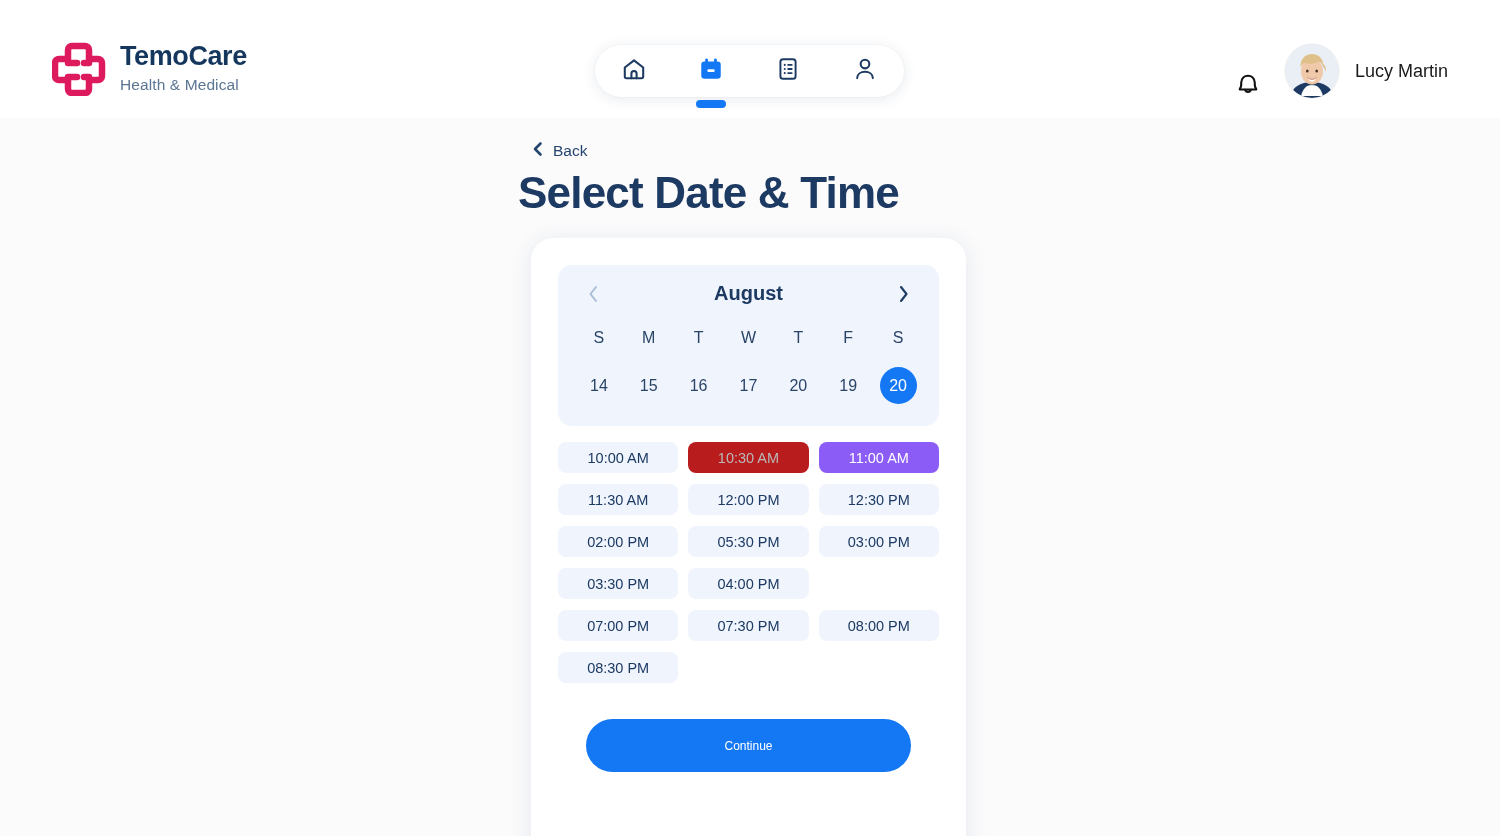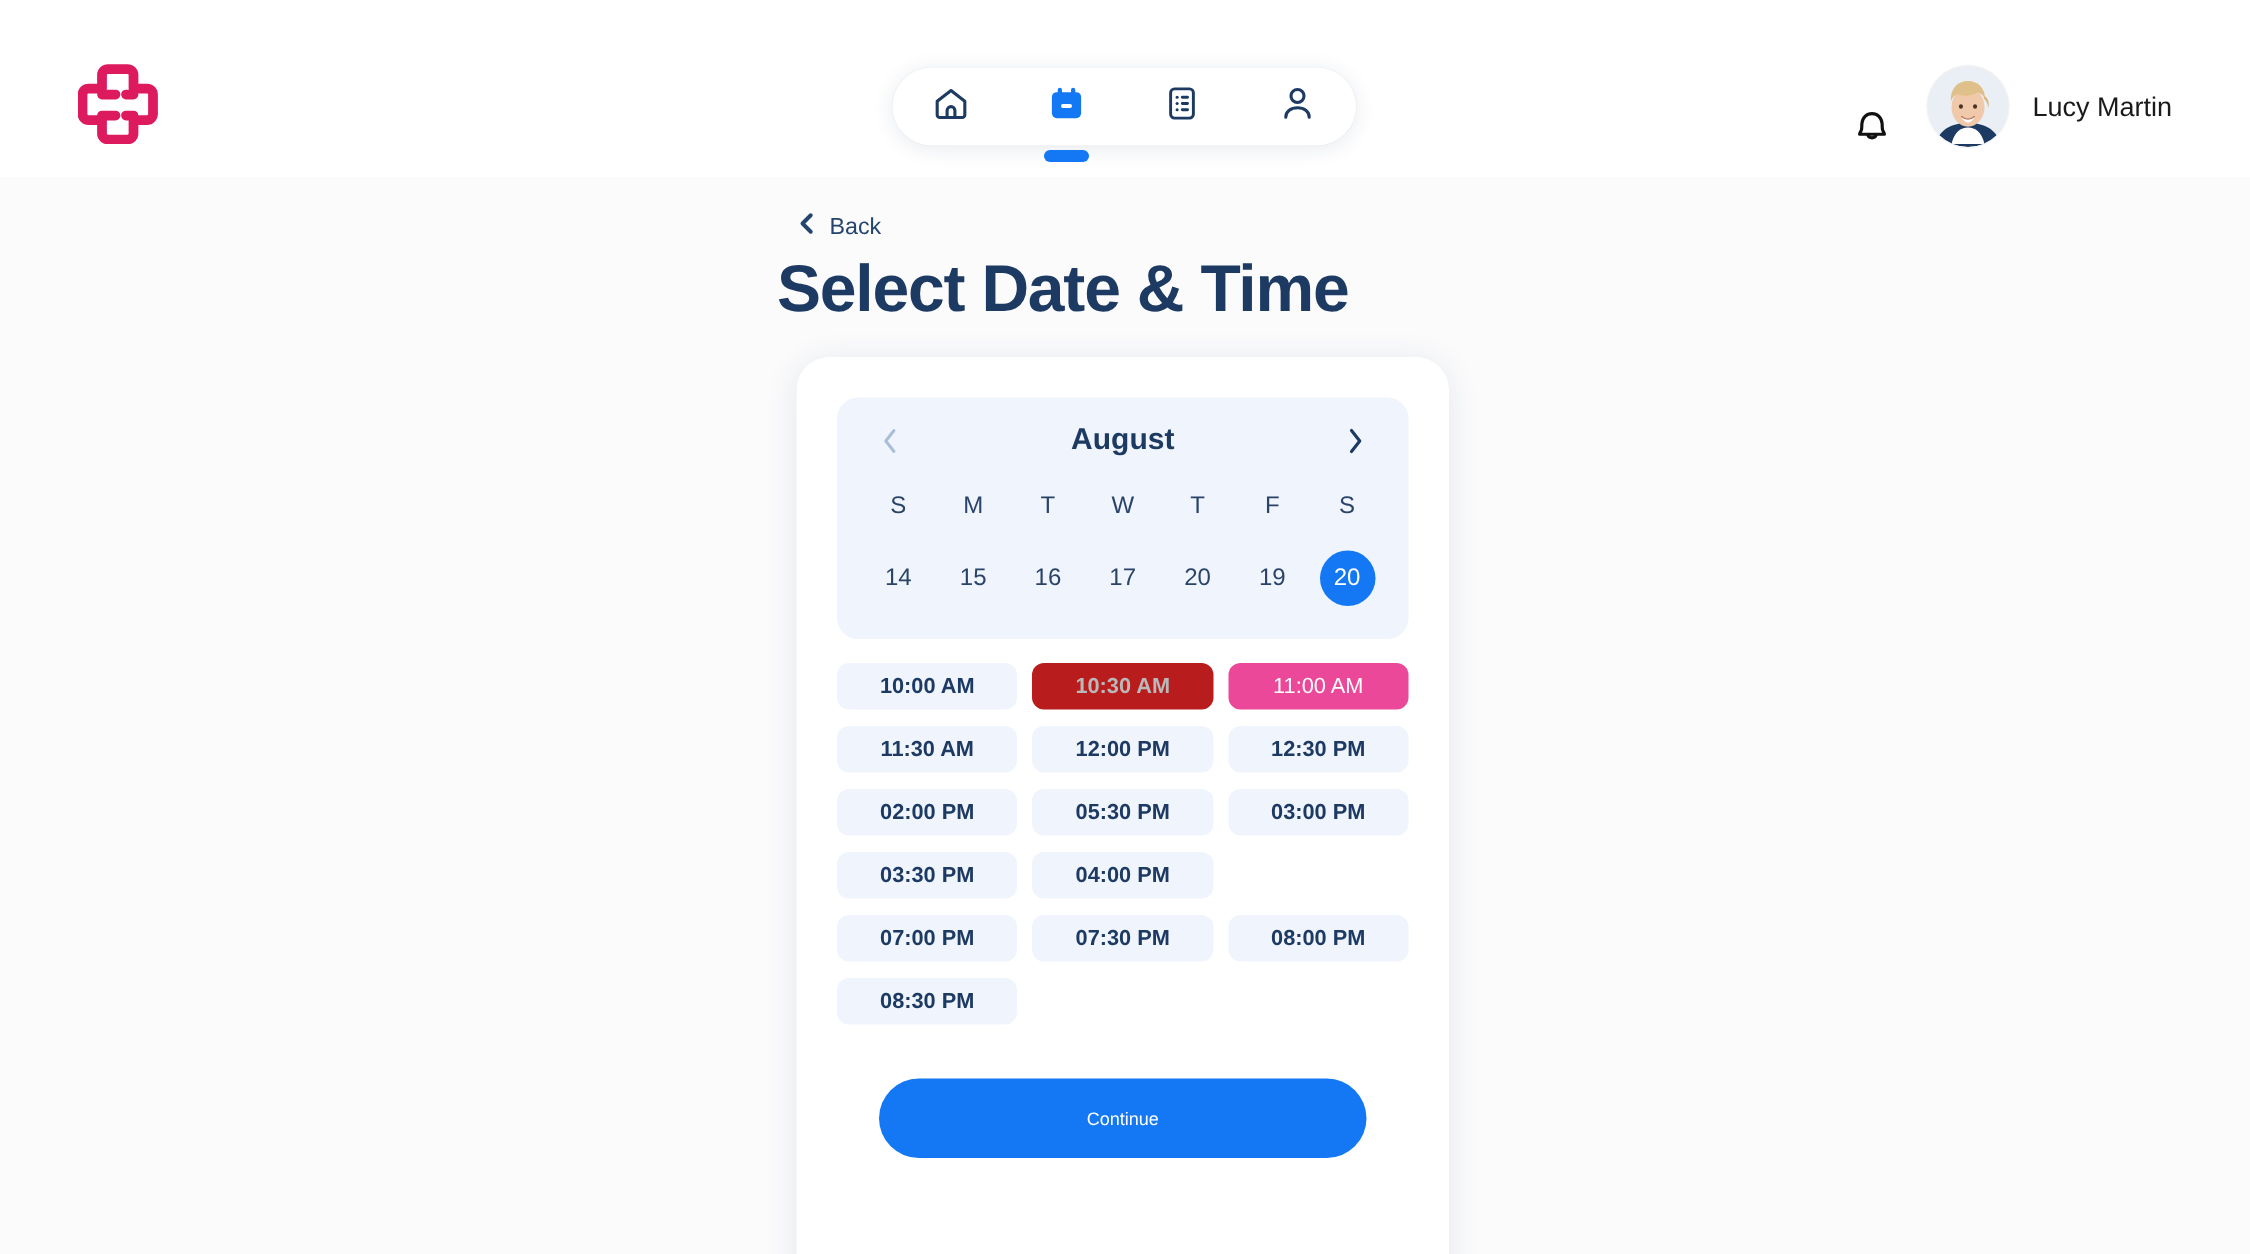--- a/index.html
+++ b/index.html
@@ -121,23 +121,23 @@
     margin: 24px 0 0 1px;
   }
   .slots-grid {
     display: grid; grid-template-columns: repeat(3, 1fr);
     gap: 11px 10px; margin-top: 16px;
   }
   .slot {
     height: 31px; border-radius: 8px;
     display: flex; align-items: center; justify-content: center;
     font-size: 14.5px; color: #1d3a63; background: #eff4fd;
-    cursor: pointer; user-select: none; font-weight: bold;
-  }
-  .slot.selected { background: #ec4899; color: #ffffff; font-weight: normal; }
+    cursor: pointer; user-select: none;
+  }
+  .slot.selected { background: #8b5cf6; color: #ffffff; font-weight: normal; }
   .slot.disabled { background: #b91c1c; color: #b9b9b9; cursor: default; }
   .slot.empty { background: transparent; cursor: default; }
 
   .continue-btn {
     display: block; width: 325px; height: 53px; margin: 36px auto 0 auto;
     background: #1478f5; color: #ffffff; border: none; border-radius: 27px;
     font-size: 12px; font-family: Liberation Sans, sans-serif; cursor: pointer;
   }
 </style>
 </head>
@@ -148,20 +148,24 @@
   <div class="logo-wrap">
     <span class="logo-mark">
       <svg width="54" height="56" viewBox="0 0 54 56">
         <g fill="none" stroke="#dd1a5e" stroke-width="6.5" stroke-linejoin="round" stroke-linecap="round">
           <path d="M20 6 h13 a4 4 0 0 1 4 4 v9 h9 a4 4 0 0 1 4 4 v13 a4 4 0 0 1 -4 4 h-9 v9 a4 4 0 0 1 -4 4 h-13 a4 4 0 0 1 -4 -4 v-9 h-9 a4 4 0 0 1 -4 -4 v-13 a4 4 0 0 1 4 -4 h9 v-9 a4 4 0 0 1 4 -4 z"></path>
         </g>
         <g fill="none" stroke="#dd1a5e" stroke-width="6.5" stroke-linejoin="round" stroke-linecap="round">
           <path d="M16 23 h9 M16 37 h9 M37 23 h-5 M37 37 h-5"></path>
         </g>
       </svg>
+    </span>
+    <span class="logo-text">
+      <span class="logo-title">TemoCare</span>
+      <span class="logo-sub">Health &amp; Medical</span>
     </span>
   </div>
 
   <nav class="nav-pill">
 
     <div class="nav-item">
       <span>
         <svg width="26" height="26" viewBox="0 0 24 24" fill="none" stroke="#1d3a63" stroke-width="1.9" stroke-linecap="round" stroke-linejoin="round">
           <path d="M3.5 10.6 12 4l8.5 6.6V19a1.6 1.6 0 0 1-1.6 1.6H5.1A1.6 1.6 0 0 1 3.5 19z"></path>
           <path d="M9.6 20.6v-4.3a2.4 2.4 0 0 1 4.8 0v4.3"></path>

